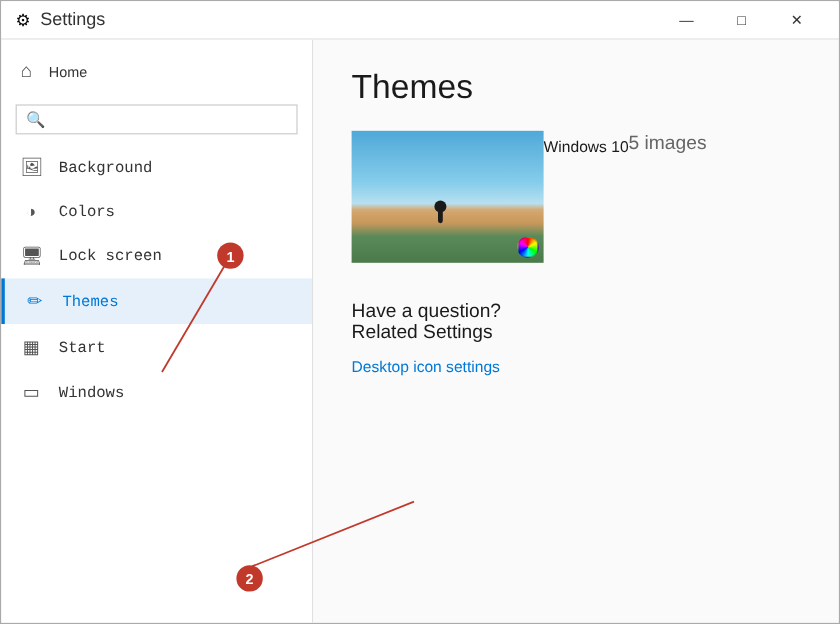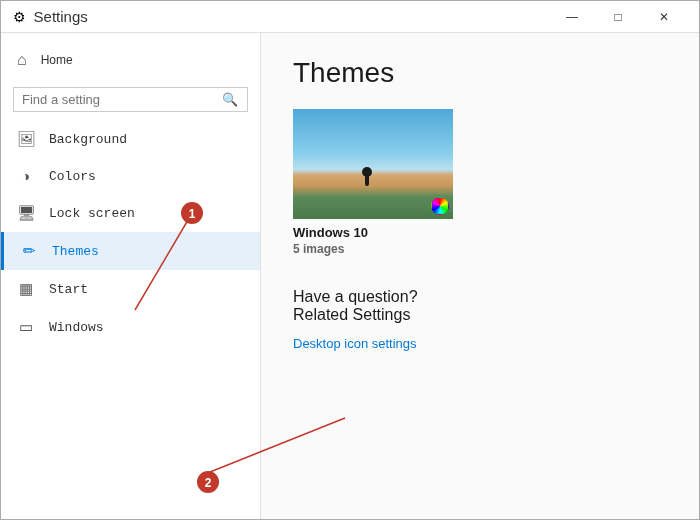--- a/index.html
+++ b/index.html
@@ -143,23 +143,22 @@
       color: #1a1a1a;
       margin-bottom: 20px;
     }
     .themes-grid {
       display: flex;
       gap: 20px;
       margin-bottom: 32px;
     }
     .theme-card {
       display: flex;
-      flex-direction: column;
-      cursor: pointer;
-      font-weight: bold;
+      flex-direction: row;
+      cursor: pointer;
     }
     .theme-thumbnail {
       width: 160px;
       height: 110px;
       position: relative;
       overflow: hidden;
       background: #ccc;
     }
     .theme-thumbnail.win10 {
       background: linear-gradient(180deg, #4fa8d8 0%, #87ceeb 40%, #b8e0f0 55%, #d4a870 60%, #c8975a 70%, #5a8a5a 80%, #4a7a4a 100%);
@@ -196,21 +195,21 @@
       height: 10px;
       background: #1a1a1a;
       border-radius: 50%;
     }
     .theme-name {
       font-size: 13px;
       color: #1a1a1a;
       margin-top: 6px;
     }
     .theme-count {
-      font-size: 12px;
+      font-size: 16px;
       color: #666;
       margin-top: 2px;
     }
     .related-title {
       font-size: 16px;
       color: #1a1a1a;
       font-weight: 500;
       margin-bottom: 10px;
     }
     .related-link {
@@ -266,21 +265,20 @@
     <div class="content">
 
       <div class="sidebar">
 
         <div class="home-item">
           <span class="home-icon">⌂</span>
           <span class="home-label">Home</span>
         </div>
 
         <div class="search-box">
-          <input class="search-input" type="text" placeholder="Find a setting" style="">
           <span class="search-icon">🔍</span>
         </div>
 
 
         <div class="nav-item">
           <span class="nav-icon">🖼</span>
           <span class="nav-label">Background</span>
         </div>
         <div class="nav-item">
           <span class="nav-icon" style="font-size:14px;">◑</span>

